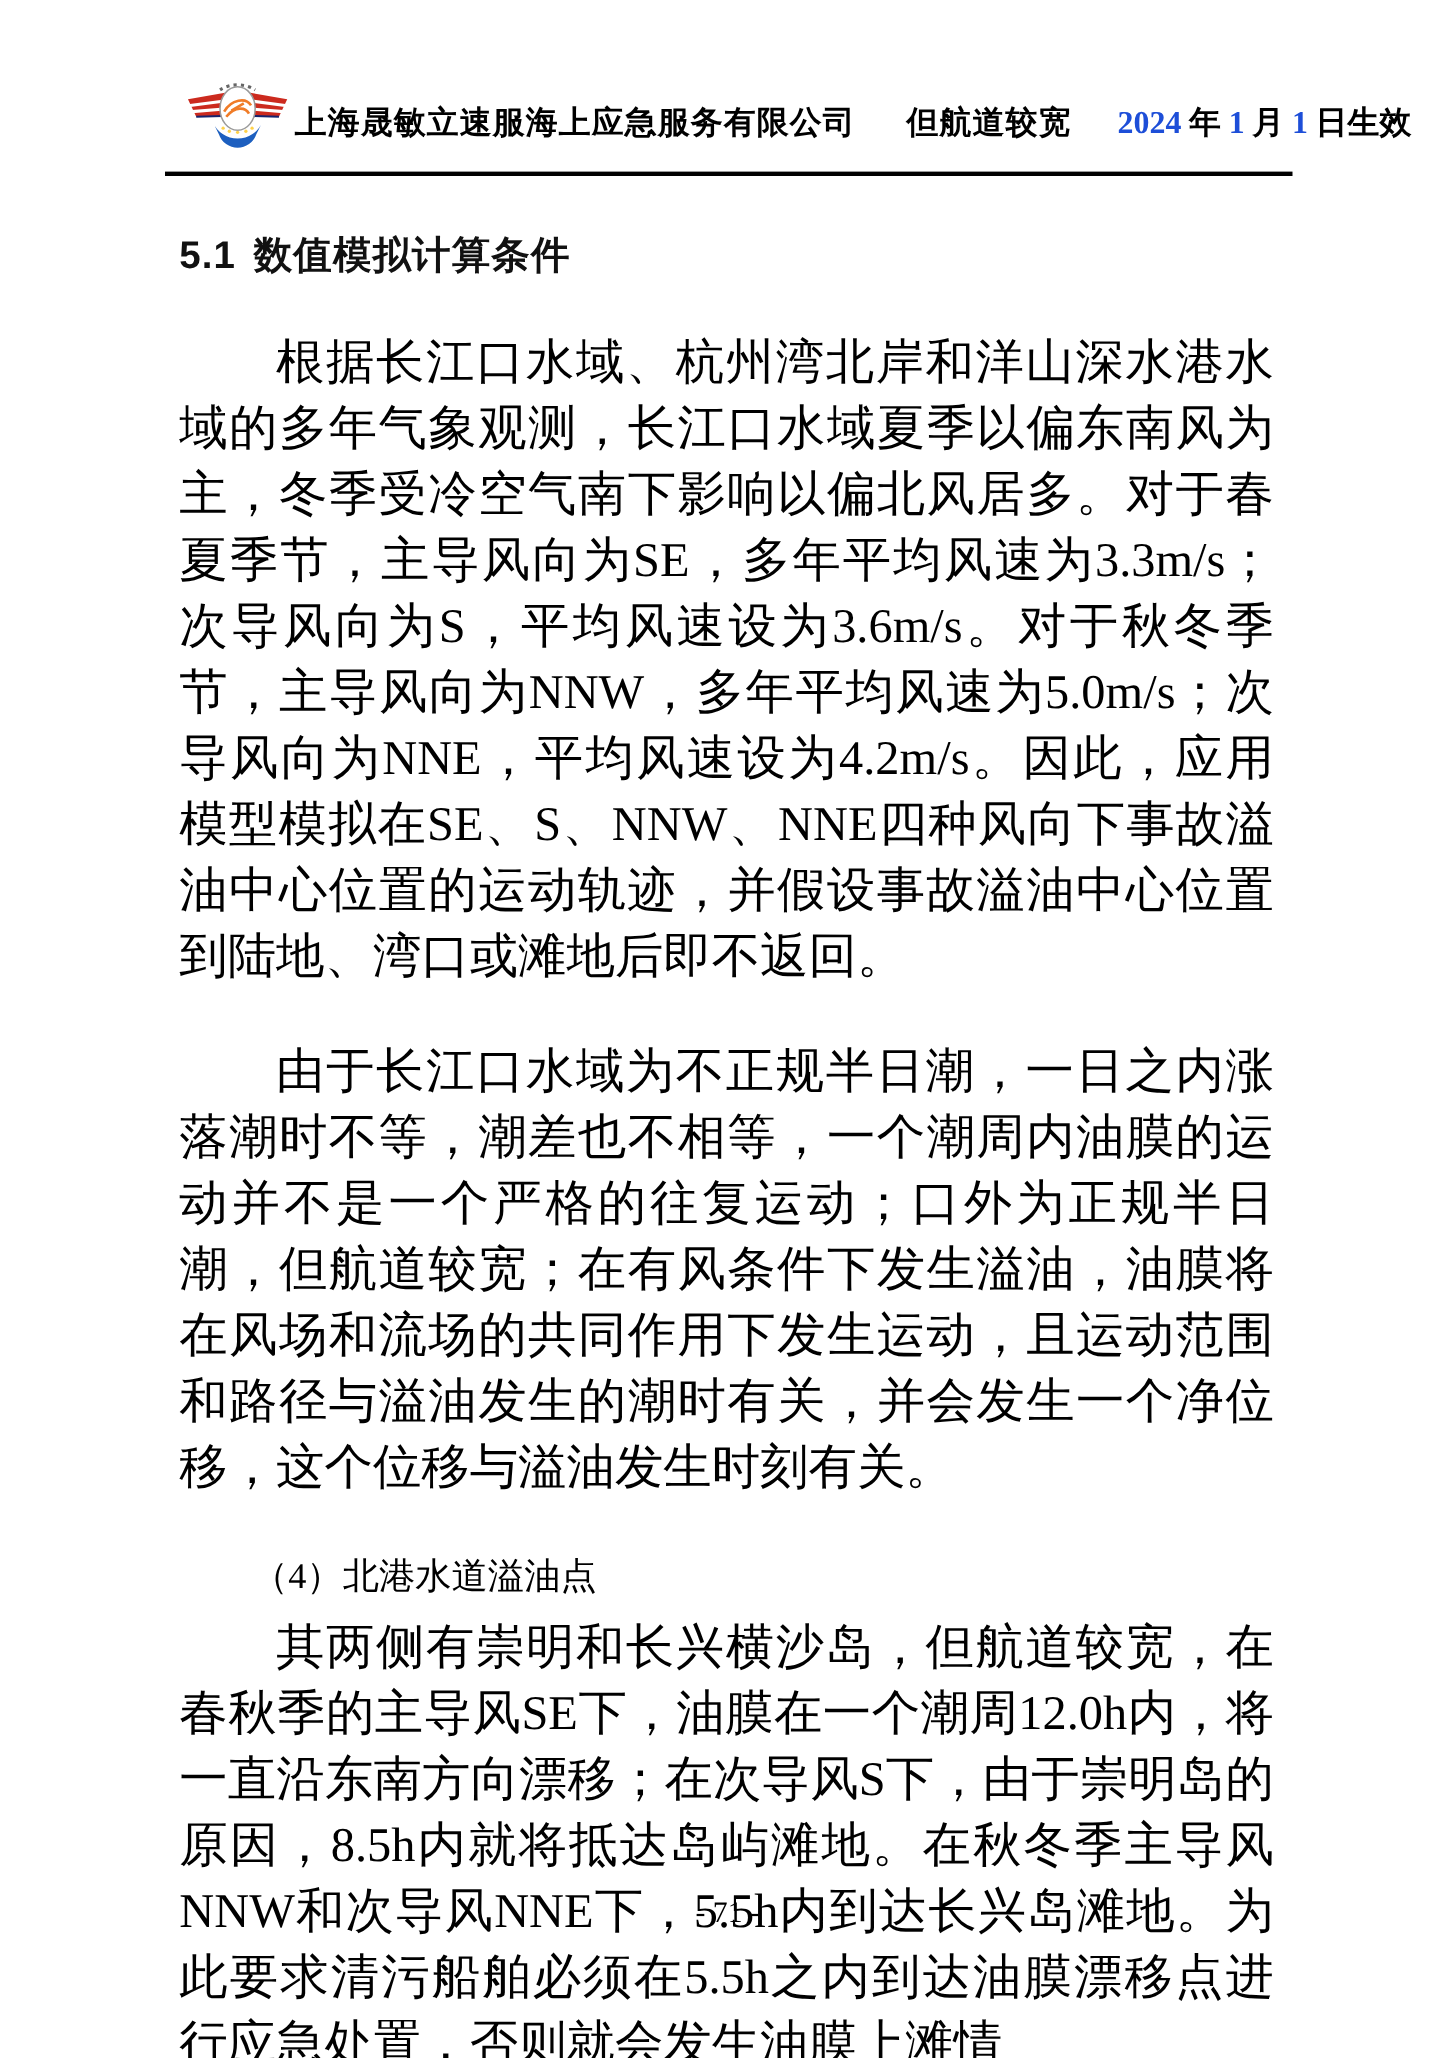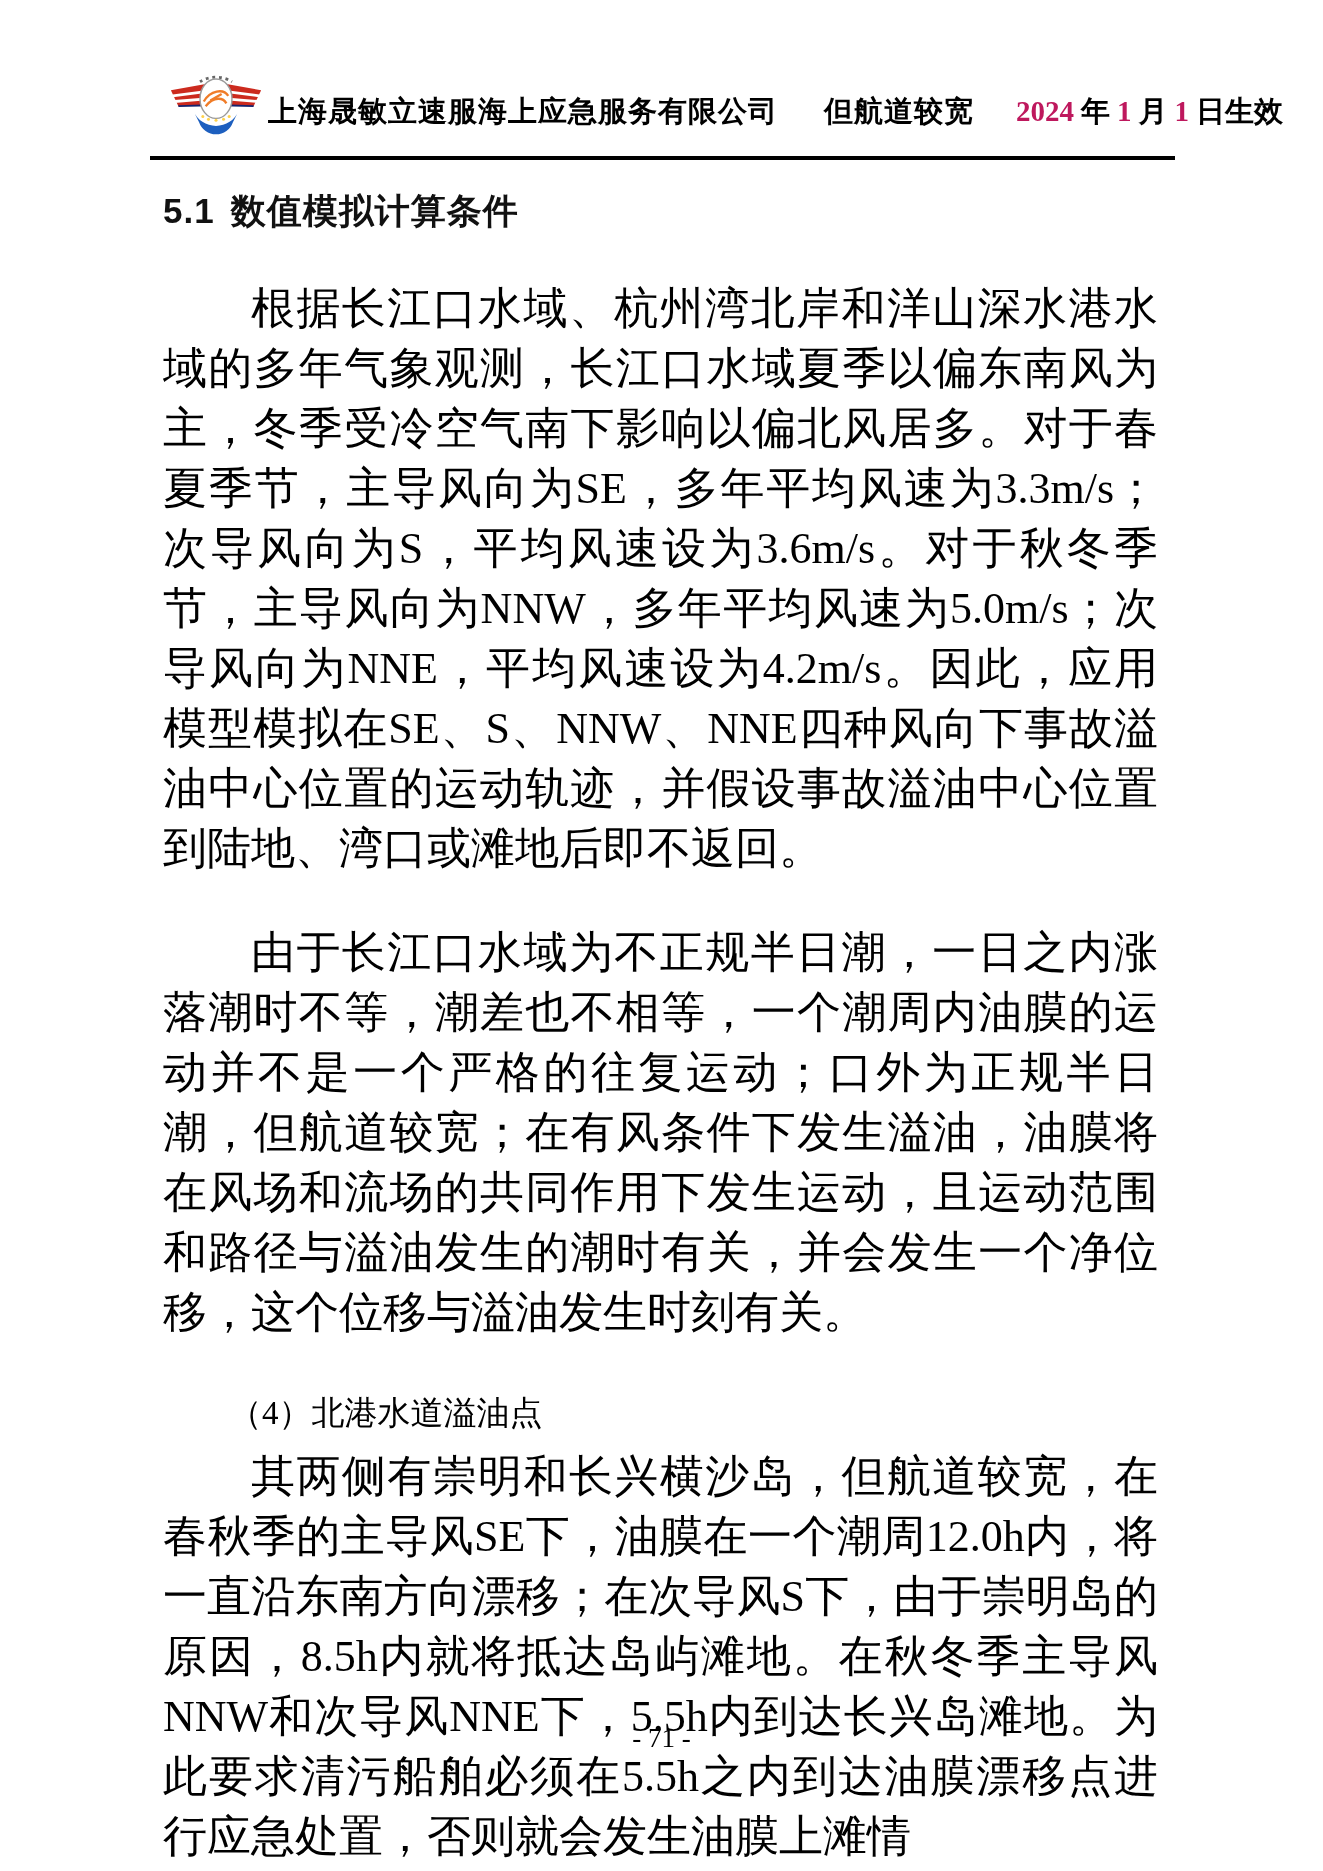--- a/index.html
+++ b/index.html
@@ -41,33 +41,33 @@
     font-size:29px;
     margin-left:46px;
     letter-spacing:1px;
   }
   .eff-date {
     font-weight:700;
     font-size:29px;
     margin-left:42px;
   }
   .eff-date .seg { margin-right:7px; }
-  .eff-date .num { color:#be185d; }
+  .eff-date .num { color:#1d4ed8; }
   
   .content { margin:0 165px 0 163px; }
   .section-title {
     margin:0;
     font-family:"Liberation Sans","DejaVu Sans",sans-serif;
     font-weight:700;
     font-size:35px;
     color:#111;
     letter-spacing:1px;
   }
   .section-title .st-title { margin-left:16px; }
-  .mt-first { margin-top:28px; }
+  .mt-first { margin-top:49px; }
   .mt-sect  { margin-top:56px; }
   .body-p {
     margin:44px 0 0 0;
     font-size:44px;
     line-height:60px;
     text-align:justify;
     text-indent:2em;
   }
   .sub-item {
     margin:40px 0 0 0;

